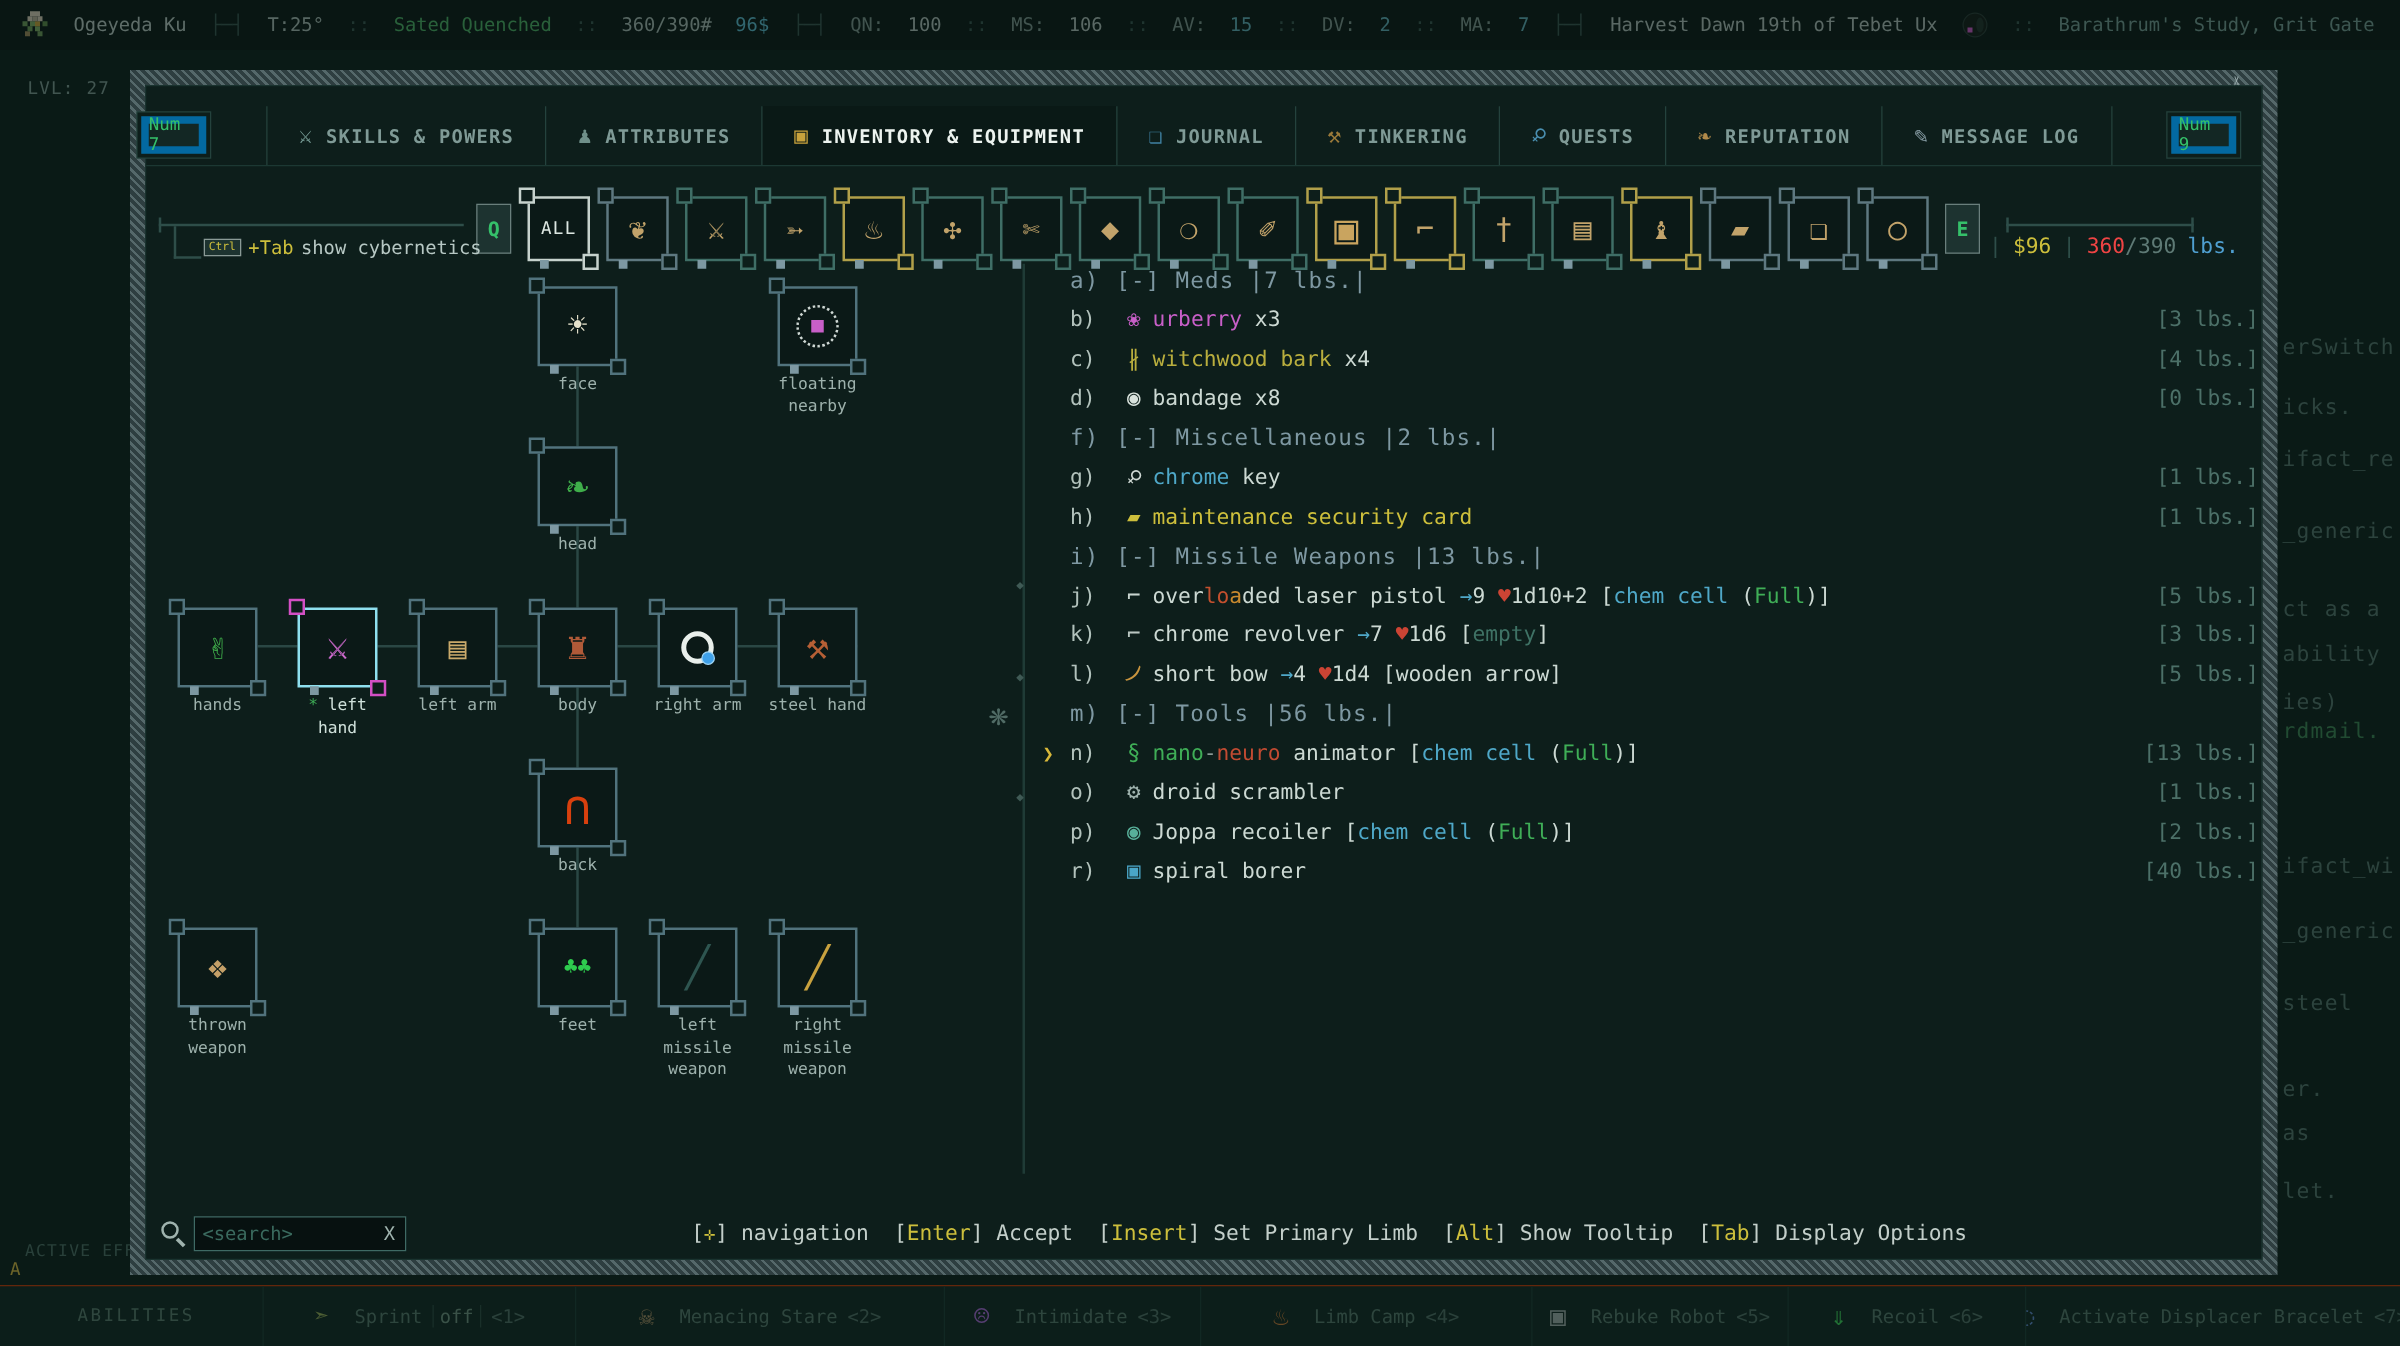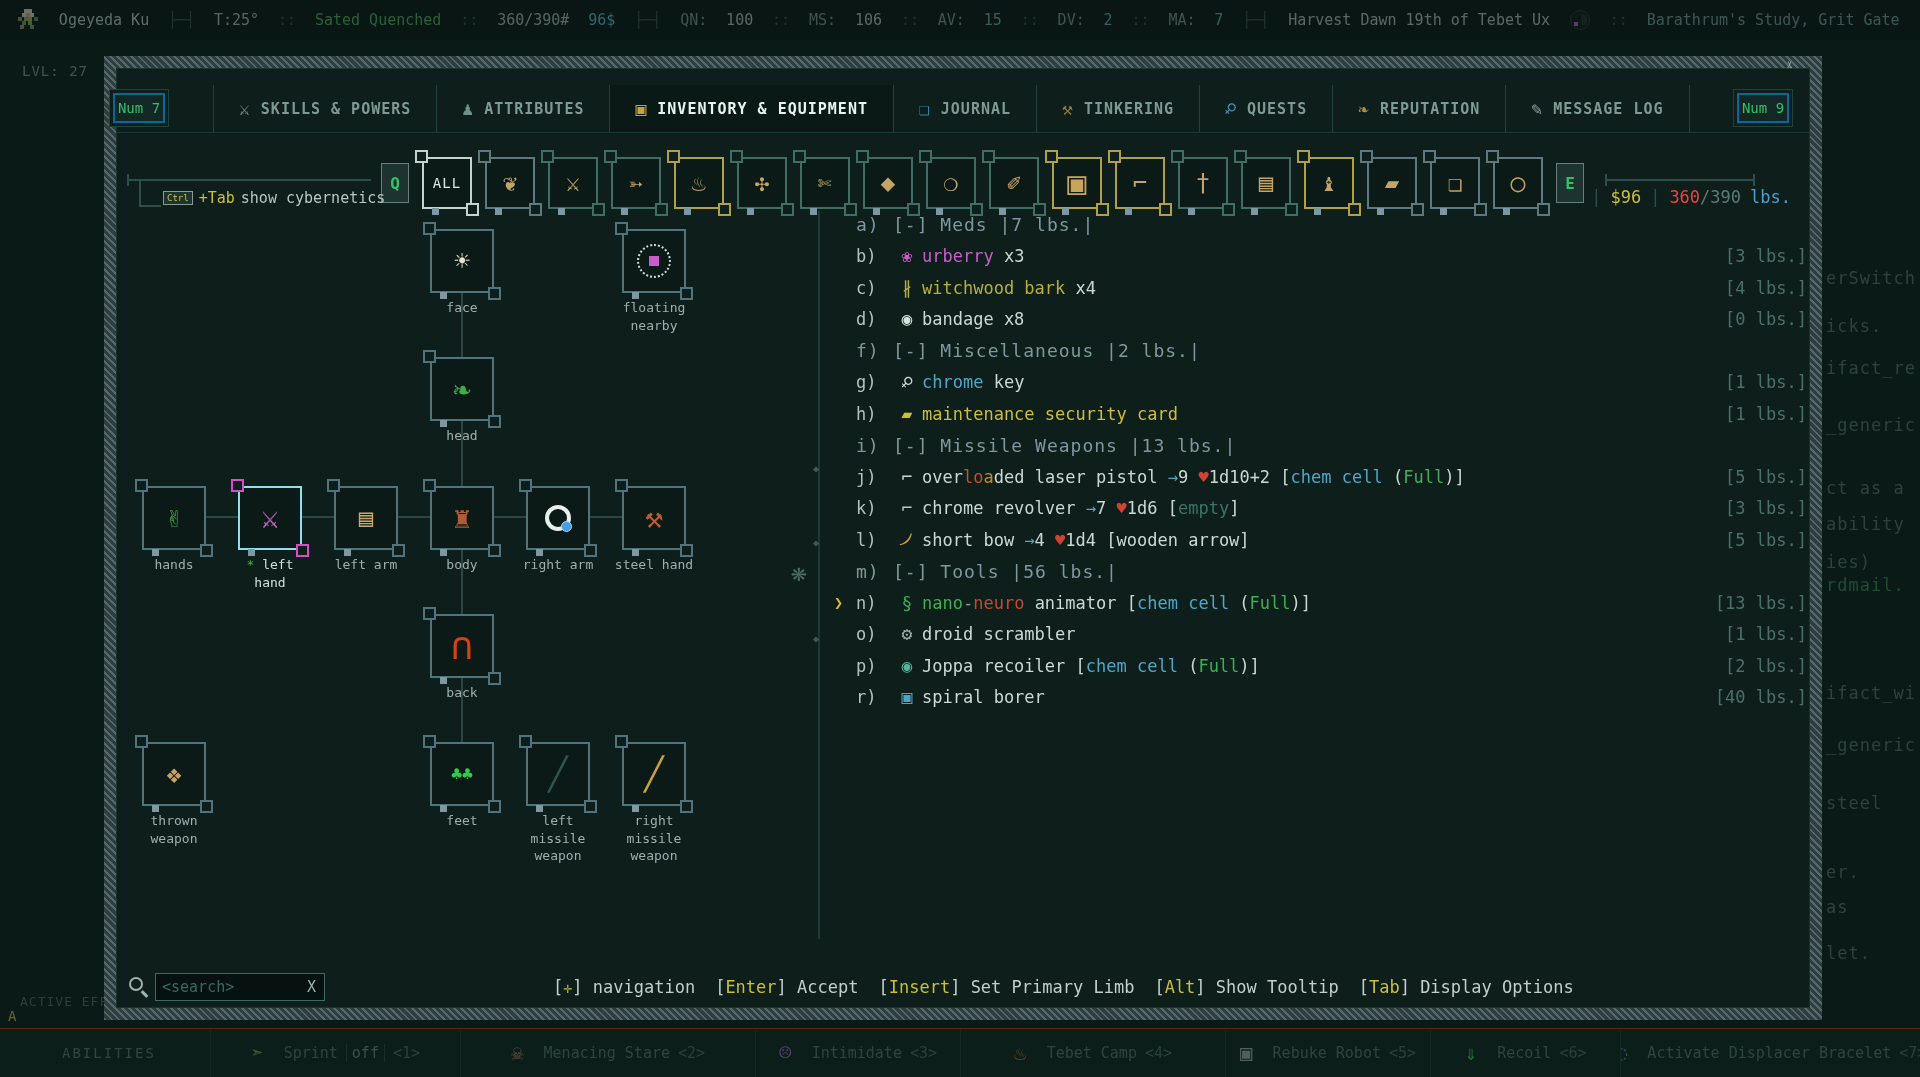--- a/index.html
+++ b/index.html
@@ -55,21 +55,21 @@
   
   .tabbar { position:absolute; left:0; right:0; top:16px; height:48px; display:flex; align-items:stretch;
             padding:0 96px; border-bottom:1px solid #1c3833; }
   .tab { display:flex; align-items:center; gap:10px; padding:0 25px; border-left:1px solid #24423d;
          font-size:15px; font-weight:bold; letter-spacing:1px; color:#7f9a96; white-space:nowrap; }
   .tab:last-child { border-right:1px solid #24423d; }
   .tab.active { background:#0a1916; color:#ecf3ef; }
   .tab-glyph { font-size:18px; line-height:1; }
   .rot45 { display:inline-block; transform:rotate(45deg); }
 
-  .badge { position:absolute; width:52px; height:30px; background:#132724; border:2px solid #0369a1;
+  .badge { position:absolute; width:52px; height:30px; background:#132724; border:6px solid #0369a1;
            box-shadow:0 0 0 3px #0d1e1b, 0 0 0 4px #24423d; display:flex; align-items:center; justify-content:center;
            font-size:14px; color:#35c06a; z-index:4; }
   .num7 { left:-4px; top:24px; } .num9 { right:20px; top:24px; }
 
   
   .rule-left { position:absolute; left:10px; top:110px; width:244px; height:2px; background:#2e4e49; }
   .rule-left::before { content:''; position:absolute; left:0; top:-5px; width:2px; height:12px; background:#2e4e49; }
   .rule-right { position:absolute; right:54px; top:110px; width:150px; height:2px; background:#2e4e49; }
   .rule-right::before { content:''; position:absolute; left:0; top:-5px; width:2px; height:12px; background:#2e4e49; }
   .rule-right::after  { content:''; position:absolute; right:0; top:-5px; width:2px; height:12px; background:#2e4e49; }
@@ -224,21 +224,21 @@
         <span class="ablabel">Menacing Stare</span>
         <span class="abkey">&lt;2&gt;</span>
       </div>
       <div class="abcell" style="left: 755px; width: 205px;">
         <span class="abicon" style="color: rgb(166, 111, 216);">☹</span>
         <span class="ablabel">Intimidate</span>
         <span class="abkey">&lt;3&gt;</span>
       </div>
       <div class="abcell" style="left: 960px; width: 265px;">
         <span class="abicon" style="color: rgb(200, 130, 62);">♨</span>
-        <span class="ablabel">Tebet Camp</span>
+        <span class="ablabel">Limb Camp</span>
         <span class="abkey">&lt;4&gt;</span>
       </div>
       <div class="abcell" style="left: 1225px; width: 205px;">
         <span class="abicon" style="color: rgb(159, 179, 174);">▣</span>
         <span class="ablabel">Rebuke Robot</span>
         <span class="abkey">&lt;5&gt;</span>
       </div>
       <div class="abcell" style="left: 1430px; width: 190px;">
         <span class="abicon" style="color: rgb(63, 212, 95);">⇓</span>
         <span class="ablabel">Recoil</span>

